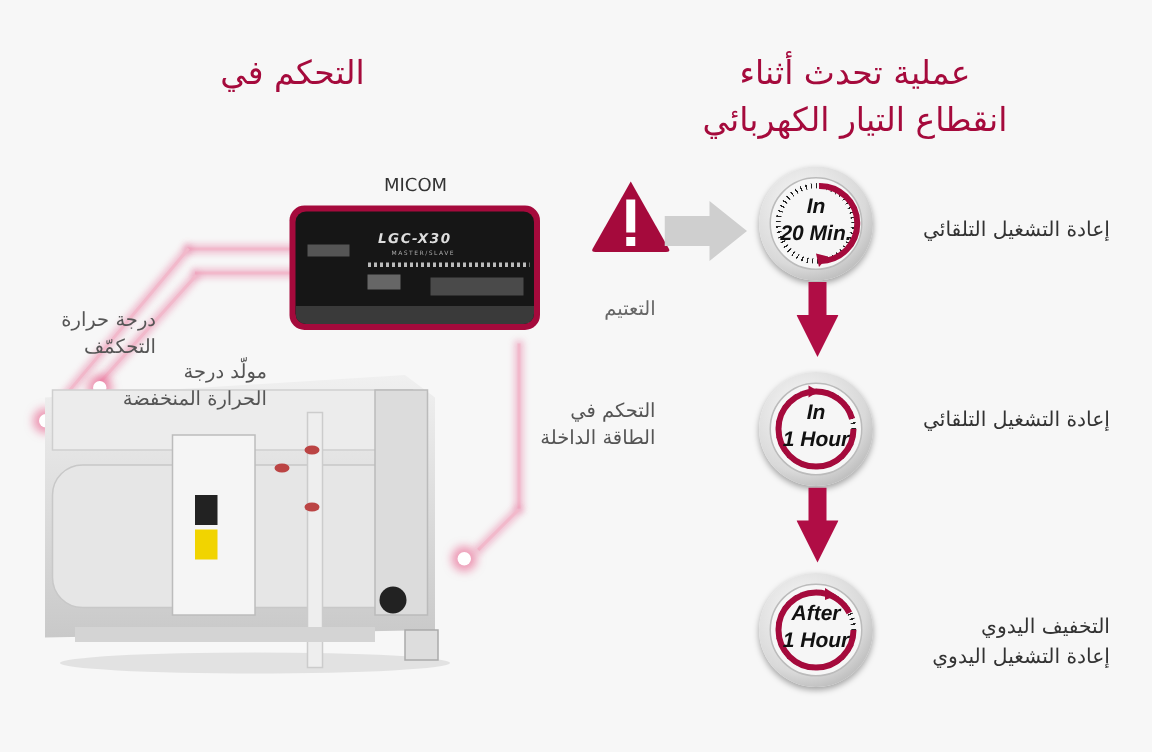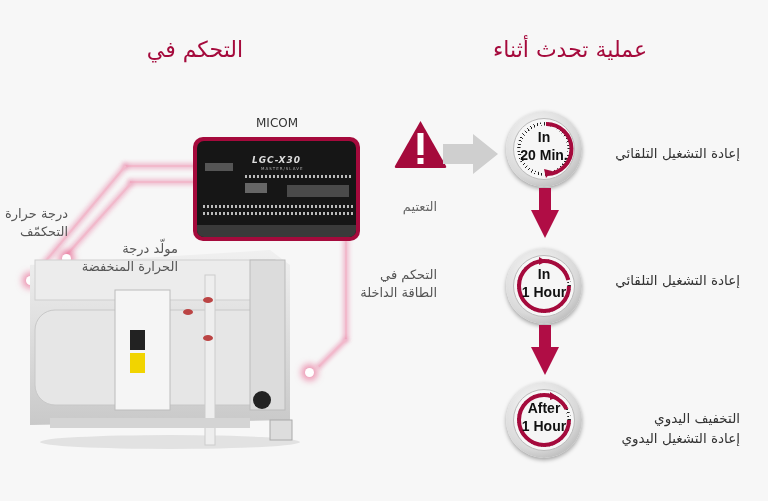--- a/index.html
+++ b/index.html
@@ -2,43 +2,44 @@
 <html><head>
 <meta charset="utf-8">
 <style>
   html,body{margin:0;padding:0;}
   body{width:768px;height:501px;background:#f7f7f7;position:relative;overflow:hidden;font-family:"DejaVu Sans","Liberation Sans",sans-serif;}
   .abs{position:absolute;}
   .title{color:#a50a3c;font-size:22px;line-height:31px;text-align:center;direction:rtl;}
   .label{color:#555;font-size:13px;line-height:18px;direction:rtl;text-align:right;}
   .label-dark{color:#333;font-size:13.5px;line-height:20px;direction:rtl;}
   .micom-title{color:#333;font-size:12px;}
-  .micom{left:193px;top:137px;width:167px;height:104px;background:#a50a3c;border-radius:10px;}
+  .micom{left:193px;top:137px;width:167px;height:83px;background:#a50a3c;border-radius:10px;}
   .micom-inner{position:absolute;left:4px;top:4px;right:4px;bottom:4px;background:#161616;border-radius:7px;overflow:hidden;}
   .micom-brand{position:absolute;left:55px;top:14px;color:#ddd;font-size:9px;font-style:italic;font-weight:bold;letter-spacing:1px;}
   .micom-sub{position:absolute;left:64px;top:25px;color:#aaa;font-size:4px;letter-spacing:1px;}
   .micom-bar{position:absolute;left:0;right:0;bottom:0;height:12px;background:#3a3a3a;}
   .micom-strip{position:absolute;height:3px;background:repeating-linear-gradient(90deg,#bbb 0 2px,transparent 2px 4px);}
   .micom-block{position:absolute;background:#555;}
-  .clock{position:absolute;width:76px;height:76px;border-radius:50%;background:radial-gradient(circle at 40% 35%,#fafafa 0%,#d9d9d9 60%,#9a9a9a 100%);box-shadow:0 2px 4px rgba(0,0,0,.35);}
+  .clock{position:absolute;width:76px;height:76px;border-radius:50%;background:radial-gradient(circle at 40% 35%,#fafafa 0%,#d9d9d9 60%,#9a9a9a 100%);box-shadow:0 2px 4px rgba(0,0,0,.35);font-style:italic;}
   .clock-face{position:absolute;left:7px;top:7px;width:62px;height:62px;border-radius:50%;background:#f6f6f6;border:1px solid #bbb;box-sizing:border-box;}
   .ticks{position:absolute;left:3px;top:3px;width:54px;height:54px;border-radius:50%;background:repeating-conic-gradient(#222 0deg 2deg,transparent 2deg 8deg);-webkit-mask:radial-gradient(circle,transparent 23px,#000 24px);mask:radial-gradient(circle,transparent 23px,#000 24px);}
   .clock-text{position:absolute;left:0;right:0;top:17px;text-align:center;font-family:"Liberation Sans",sans-serif;font-weight:bold;color:#111;font-size:14px;line-height:18px;}
   .arc{position:absolute;left:0;top:0;width:76px;height:76px;}
   .glow-line{position:absolute;background:#f2b9cb;box-shadow:0 0 4px 2px rgba(230,120,160,.45);}
   .dot{position:absolute;width:9px;height:9px;border-radius:50%;background:#fff;box-shadow:0 0 6px 4px rgba(230,80,130,.55);}
 </style>
 </head>
 <body>
 
 <div class="abs title" style="left:95px;top:34px;width:200px;">
   <div>التحكم في</div>
 </div>
 <div class="abs title" style="left:430px;top:34px;width:280px;">
   <div>عملية تحدث أثناء</div>
+  <div>انقطاع التيار الكهربائي</div>
 </div>
 
 <div>
   <div class="glow-line" style="left:125px;top:165px;width:70px;height:2px;"></div>
   <div class="glow-line" style="left:130px;top:181px;width:65px;height:2px;"></div>
   <div class="glow-line" style="left:95px;top:163px;width:2px;height:130px;transform-origin:top left;transform:translate(30px,2px) rotate(40deg);"></div>
   <div class="glow-line" style="left:95px;top:183px;width:2px;height:95px;transform-origin:top left;transform:translate(35px,0px) rotate(42deg);"></div>
   <div class="glow-line" style="left:345px;top:229px;width:2px;height:110px;"></div>
   <div class="glow-line" style="left:320px;top:339px;width:2px;height:38px;transform-origin:top left;transform:translate(25px,0) rotate(45deg);"></div>
   <div class="dot" style="left:26px;top:276px;"></div>
@@ -65,21 +66,21 @@
     <rect x="220" y="10" width="35" height="150" fill="#dcdcdc" stroke="#bbb"></rect>
     <ellipse cx="178" cy="50" rx="5" ry="3" fill="#b44"></ellipse>
     <ellipse cx="158" cy="62" rx="5" ry="3" fill="#b44"></ellipse>
     <ellipse cx="178" cy="88" rx="5" ry="3" fill="#b44"></ellipse>
     <circle cx="232" cy="150" r="9" fill="#222"></circle>
     <rect x="240" y="170" width="22" height="20" fill="#ddd" stroke="#aaa"></rect>
     <rect x="20" y="168" width="200" height="10" fill="#d4d4d4"></rect>
   </svg>
 </div>
 
-<div class="abs label" style="left:0px;top:205px;width:68px;">
+<div class="abs label" style="left:0px;top:205px;width:68px;padding-left:36px;">
   <div>درجة حرارة</div>
   <div>التحكمّف</div>
 </div>
 <div class="abs label" style="left:70px;top:240px;width:108px;">
   <div>مولّد درجة</div>
   <div>الحرارة المنخفضة</div>
 </div>
 <div class="abs label" style="left:345px;top:266px;width:92px;">
   <div>التحكم في</div>
   <div>الطاقة الداخلة</div>

